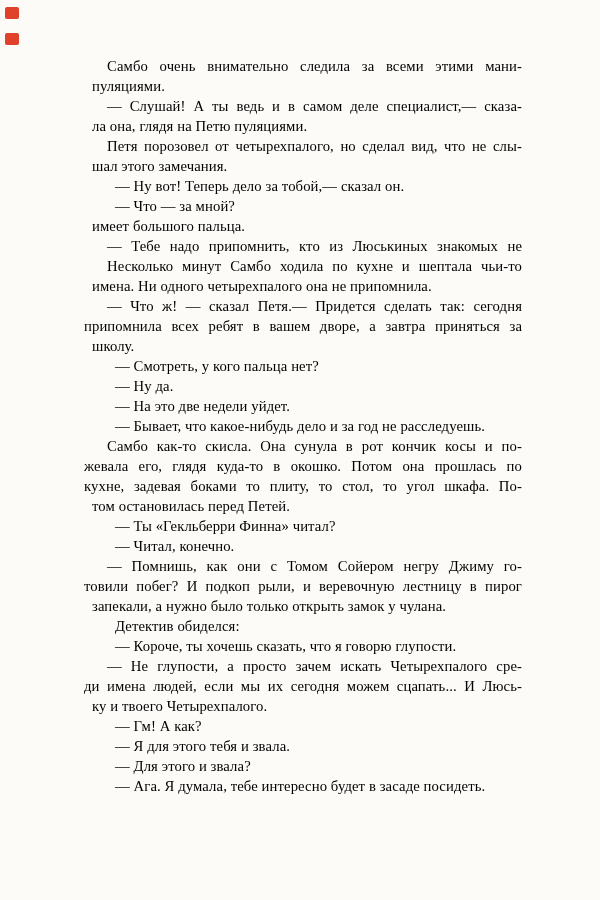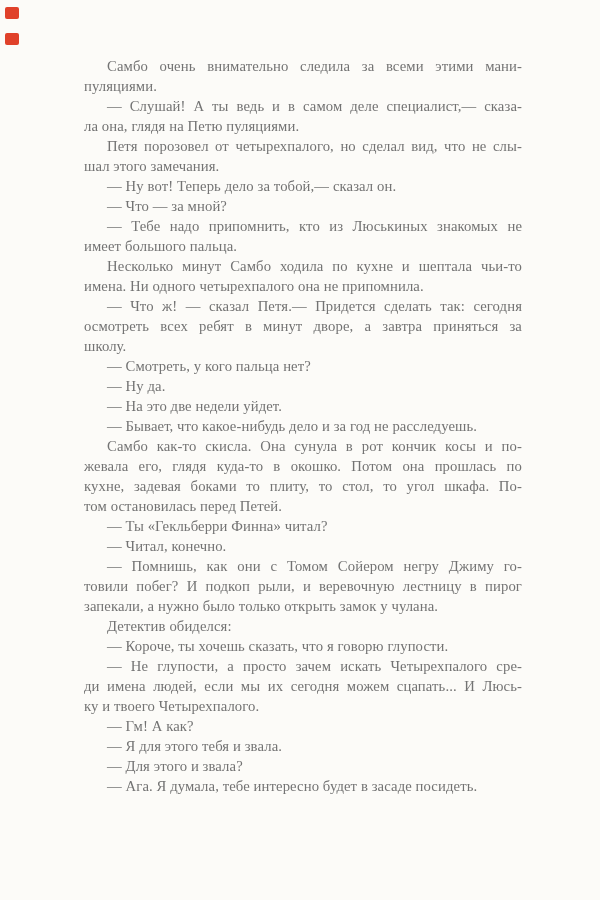--- a/index.html
+++ b/index.html
@@ -36,66 +36,67 @@
     text-align: justify;
     text-align-last: justify;
     white-space: normal;
     min-height: 20px;
   }
   .line.first {
     padding-left: 23px;
   }
   .line.last {
     text-align-last: left;
+    margin-left: 8px;
   }
   .scan-mark {
     position: absolute;
     width: 14px;
     height: 12px;
     border-radius: 2px;
   }
 </style>
 </head>
 <body>
 
 <div class="page">
   <div id="scan-artifacts">
       <div class="scan-mark" style="left: 5px; top: 7px; background: rgb(224, 65, 42);"></div>
       <div class="scan-mark" style="left: 5px; top: 33px; background: rgb(224, 65, 42);"></div>
     </div>
-  <div class="text-block" id="text-block" style="color: #737373;">
+  <div class="text-block" id="text-block" style="color: #000000;">
       <div class="paragraph">
         <div class="line first">Самбо очень внимательно следила за всеми этими мани-</div>
         <div class="line last">пуляциями.</div>
       </div>
       <div class="paragraph">
         <div class="line first">— Слушай! А ты ведь и в самом деле специалист,— сказа-</div>
         <div class="line last">ла она, глядя на Петю пуляциями.</div>
       </div>
       <div class="paragraph">
         <div class="line first">Петя порозовел от четырехпалого, но сделал вид, что не слы-</div>
         <div class="line last">шал этого замечания.</div>
       </div>
       <div class="paragraph">
         <div class="line first last">— Ну вот! Теперь дело за тобой,— сказал он.</div>
       </div>
       <div class="paragraph">
         <div class="line first last">— Что — за мной?</div>
       </div>
       <div class="paragraph">
+        <div class="line last">имеет большого пальца.</div>
         <div class="line first">— Тебе надо припомнить, кто из Люськиных знакомых не</div>
-        <div class="line last">имеет большого пальца.</div>
       </div>
       <div class="paragraph">
         <div class="line first">Несколько минут Самбо ходила по кухне и шептала чьи-то</div>
         <div class="line last">имена. Ни одного четырехпалого она не припомнила.</div>
       </div>
       <div class="paragraph">
         <div class="line first">— Что ж! — сказал Петя.— Придется сделать так: сегодня</div>
-        <div class="line">осмотреть всех ребят в минут дворе, а завтра приняться за</div>
+        <div class="line">припомнила всех ребят в вашем дворе, а завтра приняться за</div>
         <div class="line last">школу.</div>
       </div>
       <div class="paragraph">
         <div class="line first last">— Смотреть, у кого пальца нет?</div>
       </div>
       <div class="paragraph">
         <div class="line first last">— Ну да.</div>
       </div>
       <div class="paragraph">
         <div class="line first last">— На это две недели уйдет.</div>

